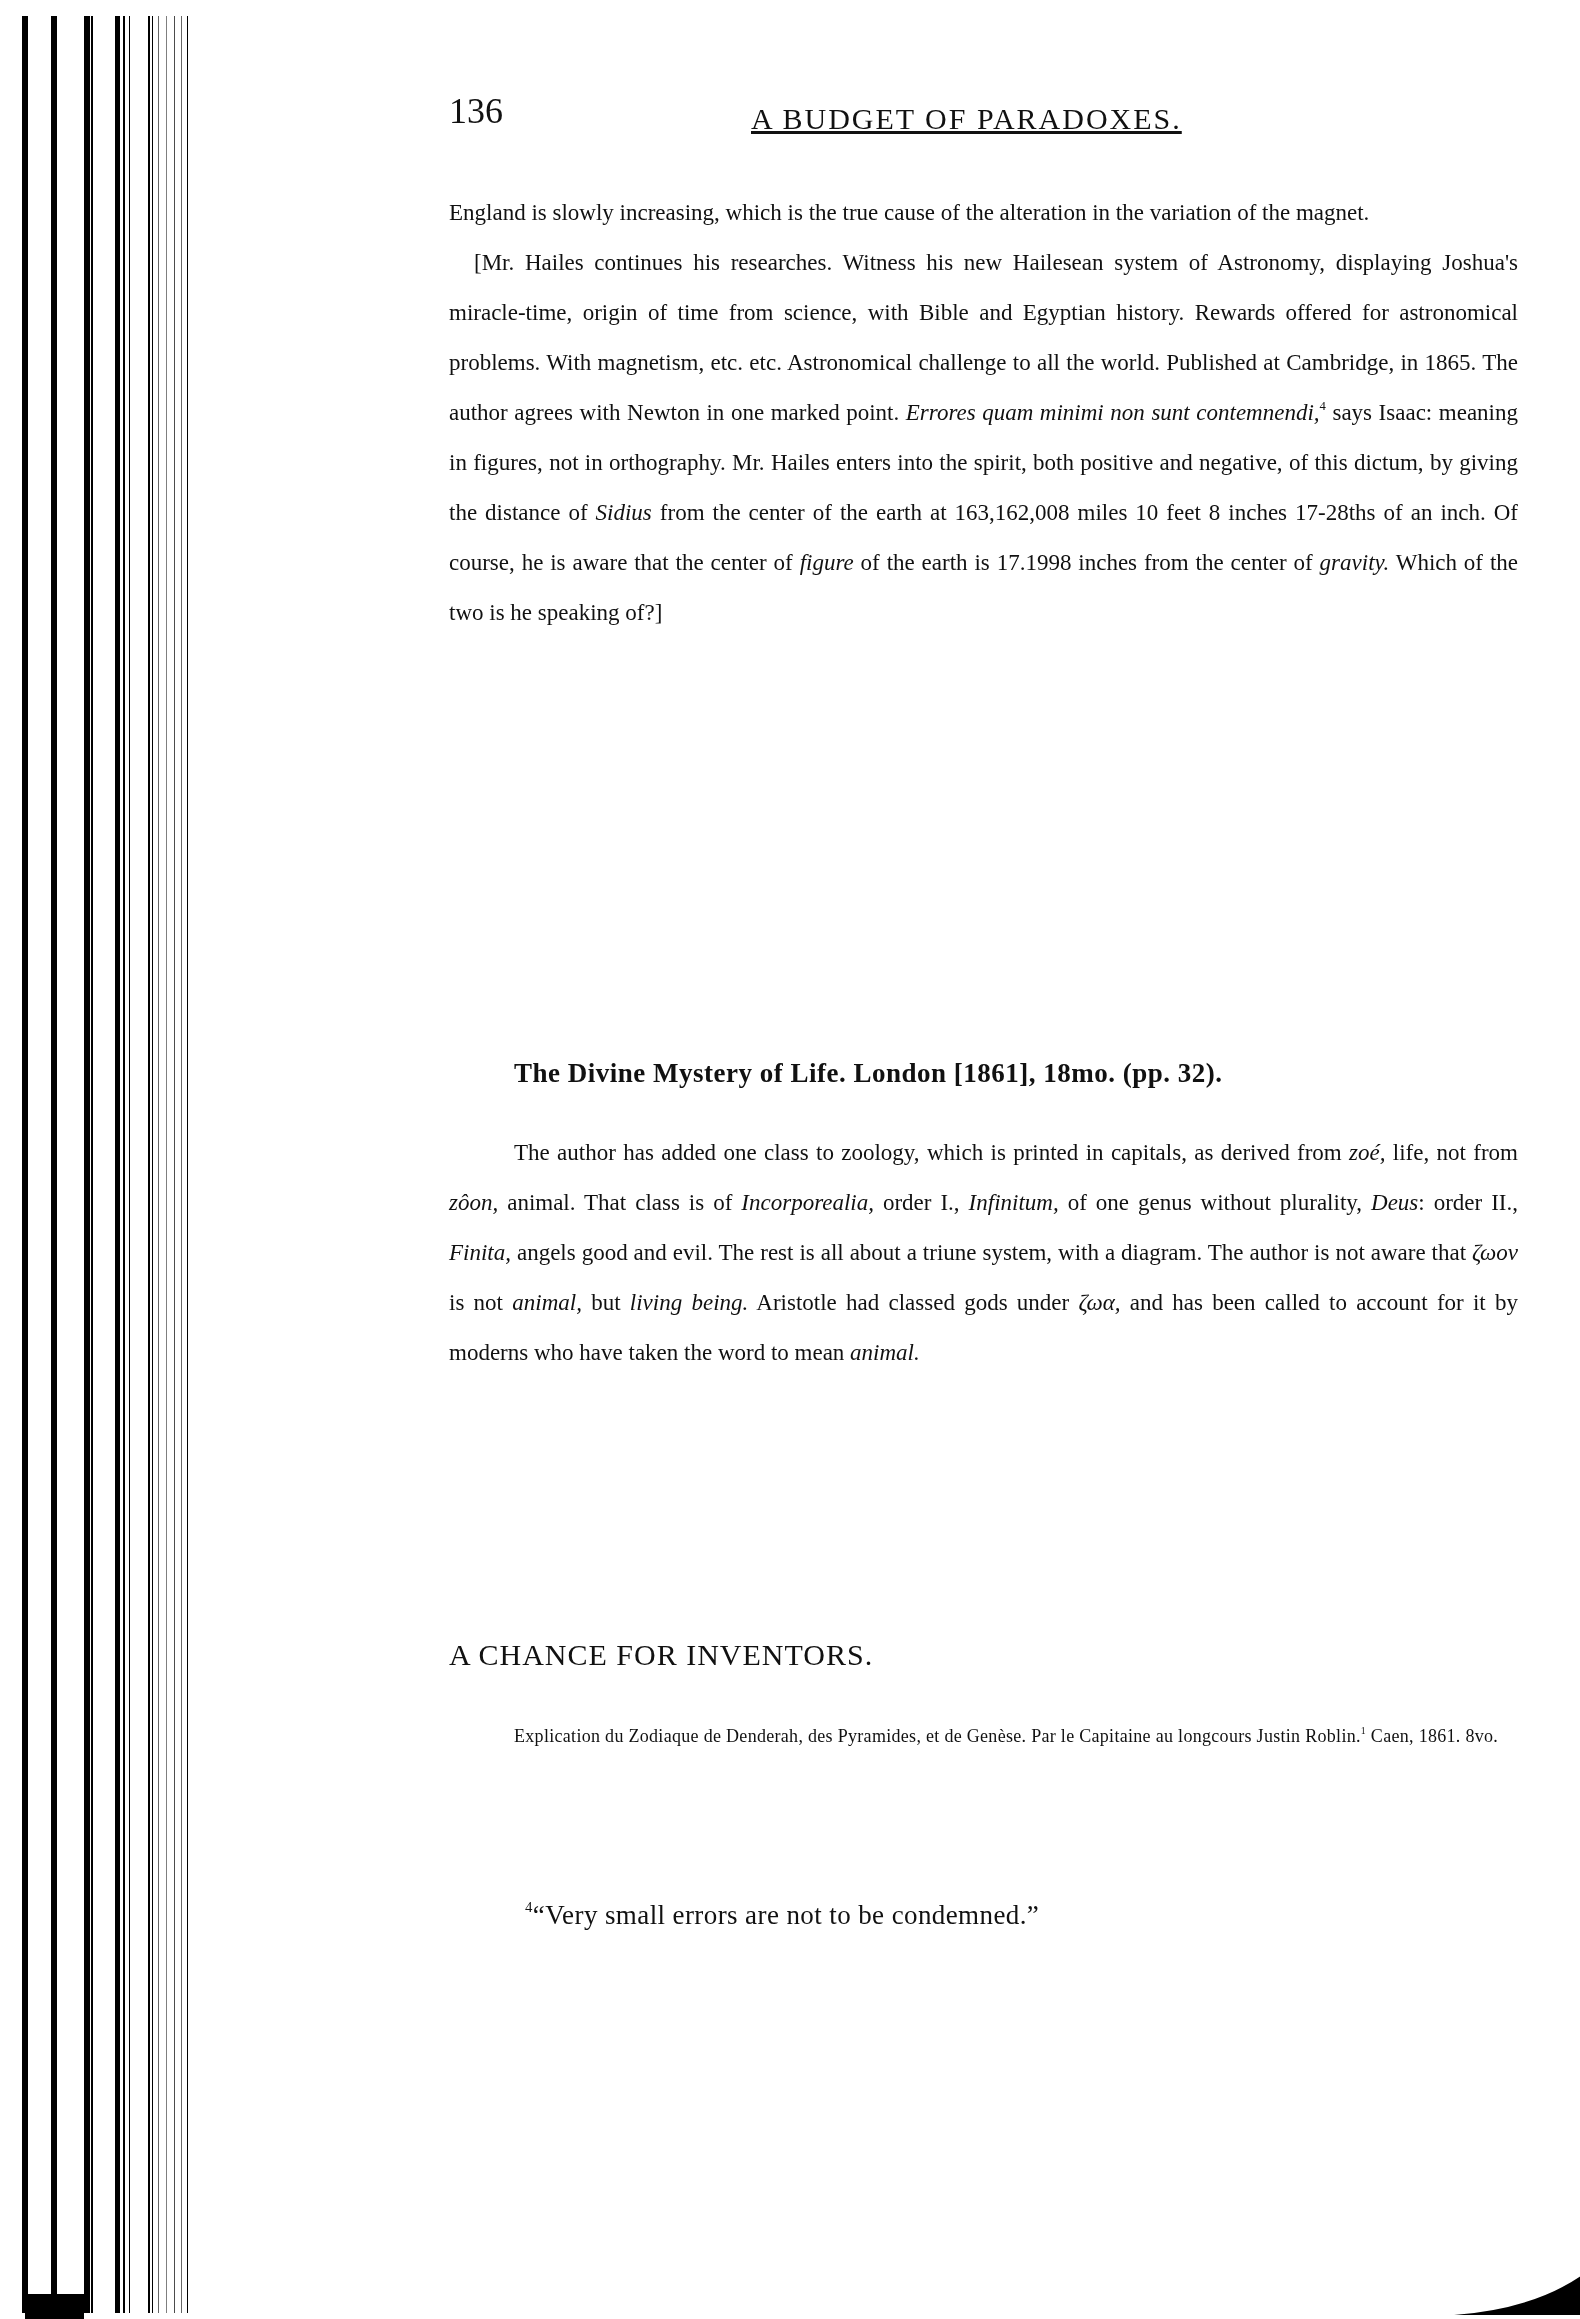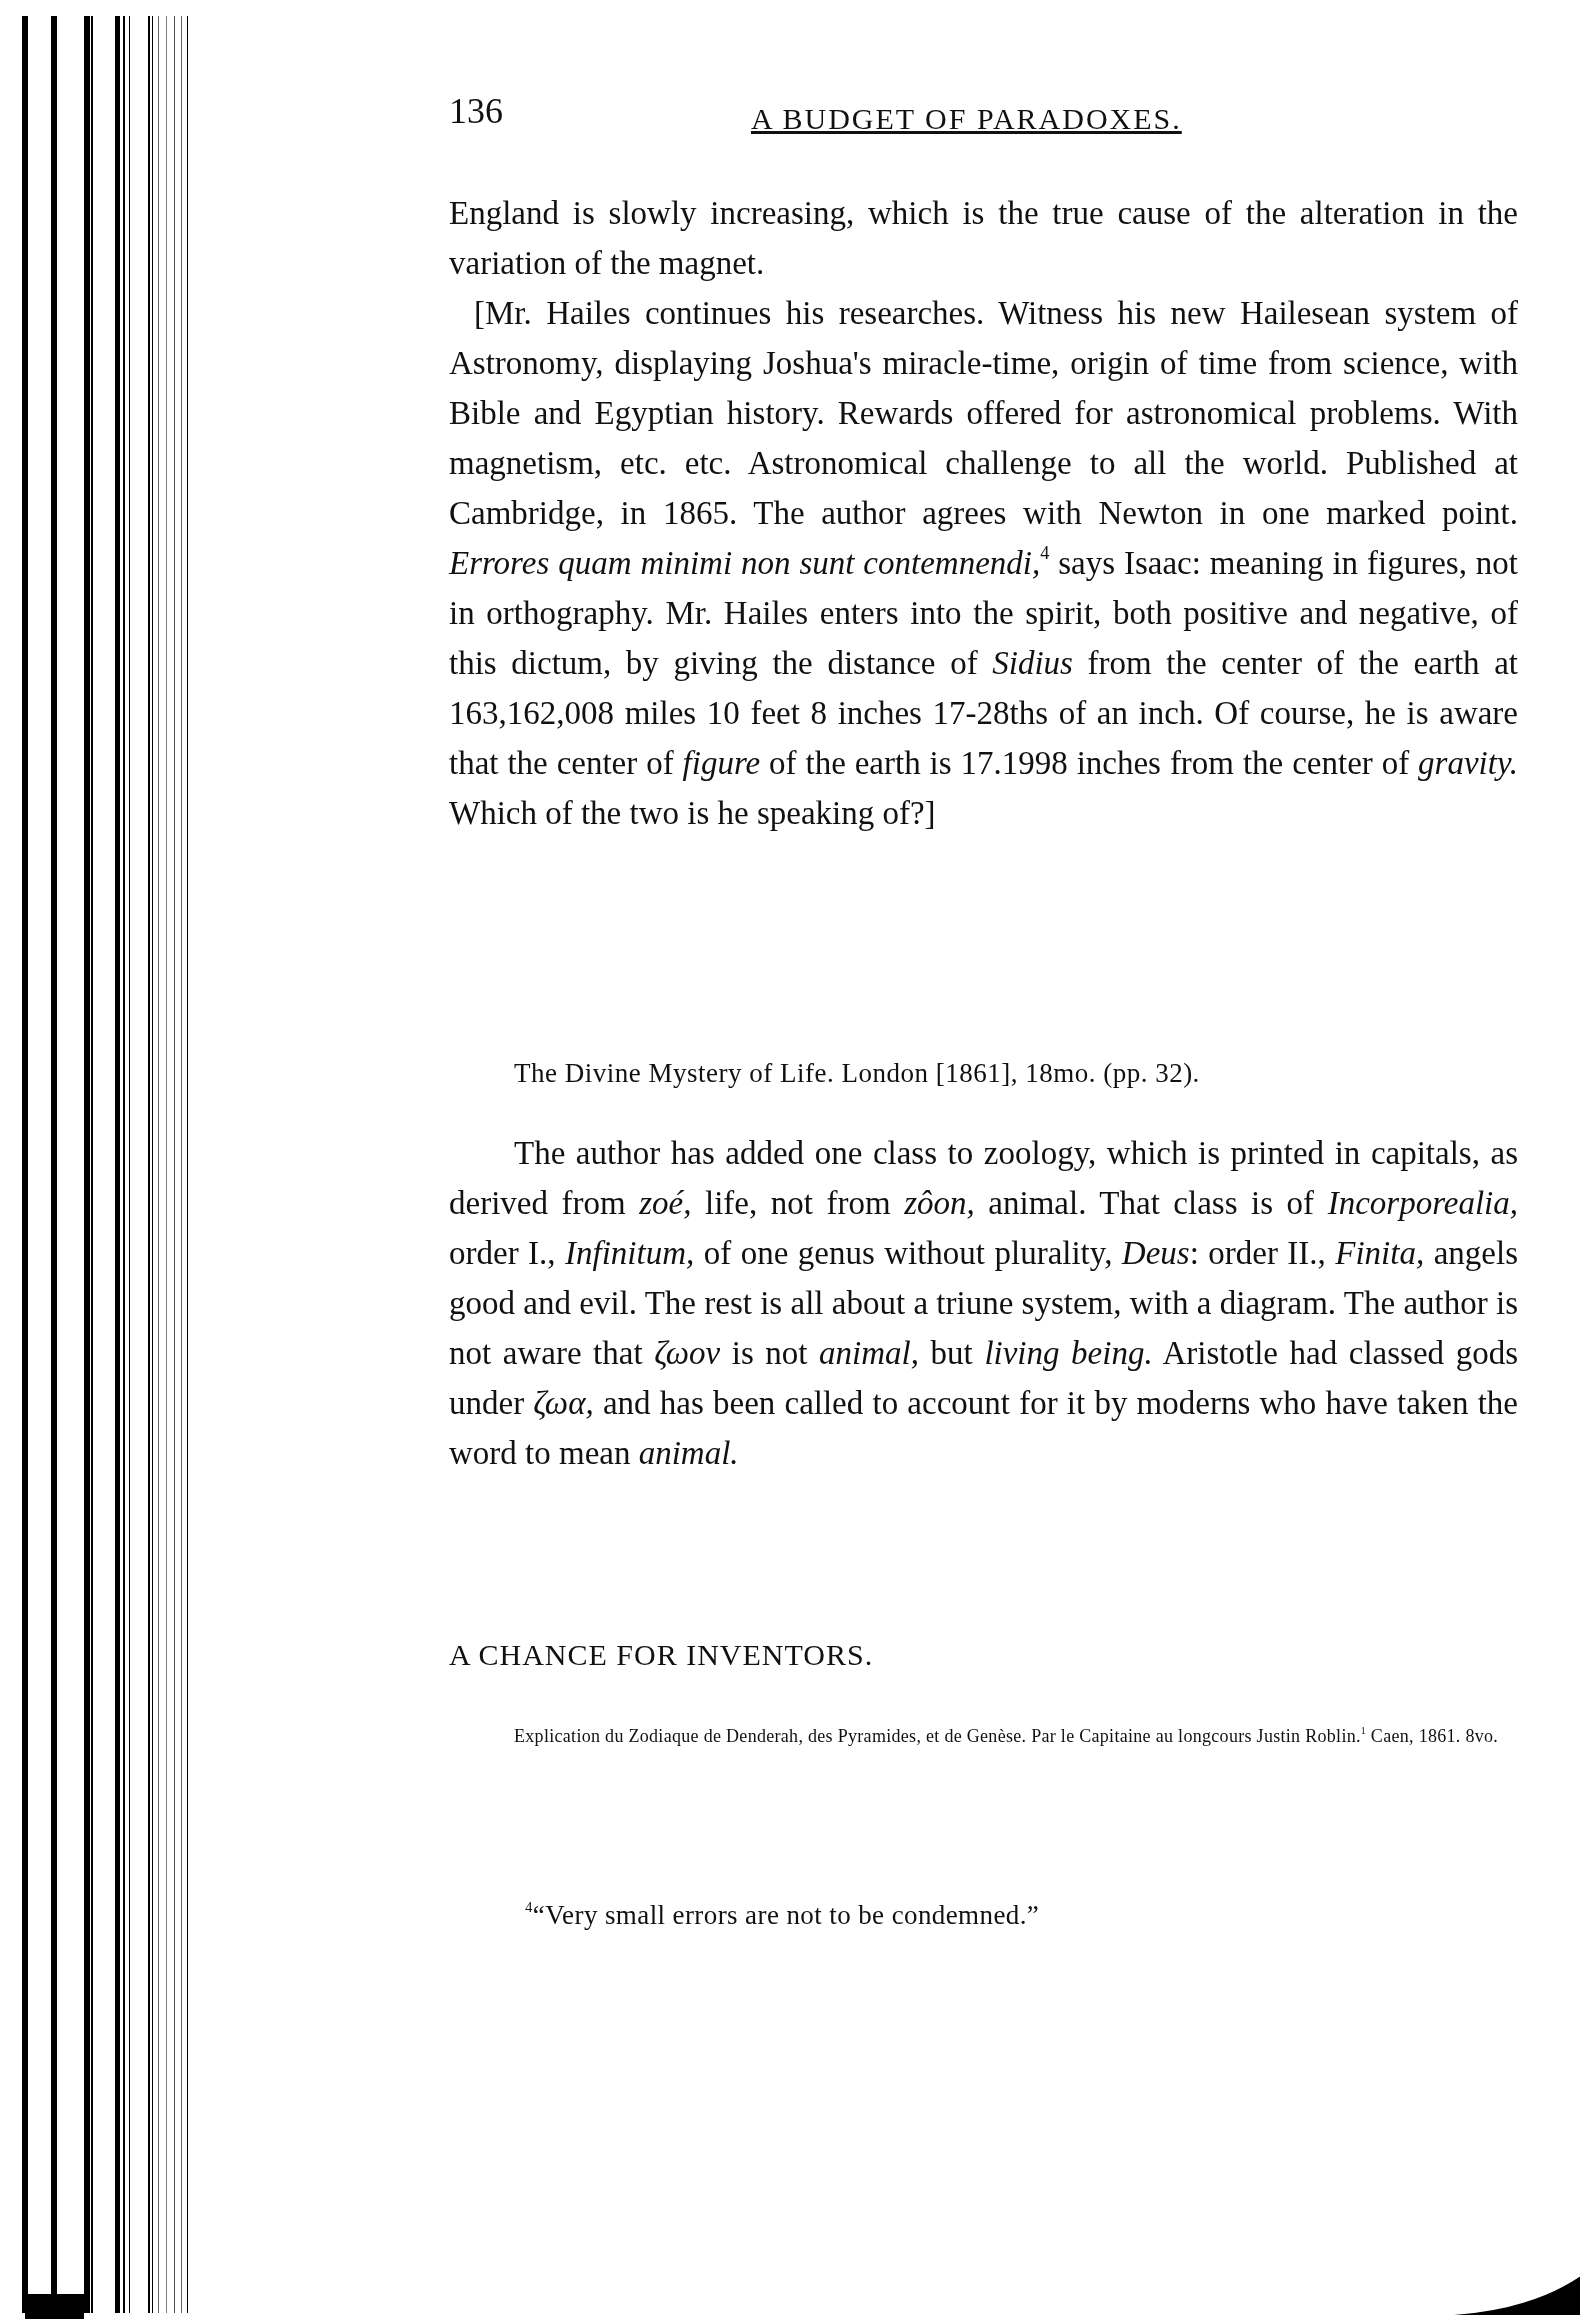--- a/index.html
+++ b/index.html
@@ -5,26 +5,26 @@
   html, body { margin: 0; padding: 0; background: #ffffff; }
   body { width: 1581px; height: 2319px; position: relative; overflow: hidden;
          font-family: "Liberation Serif", "DejaVu Serif", serif; color: #111; }
   .binding { position: absolute; left: 0; top: 0; width: 195px; height: 2319px; }
   .binding .bar { position: absolute; top: 15.6px; bottom: 5.9px; background: #000; }
   .corner-br { position: absolute; right: 0; bottom: 3.9px; width: 127px; height: 39px; }
   .corner-bl { position: absolute; left: 25px; bottom: 0; width: 59px; height: 25px; background:#000; }
   .running-head { position: absolute; top: 90px; left: 449px; width: 1069px; height: 49px; }
   .page-num { position: absolute; left: 0; top: 0; font-size: 36px; }
   .head-title { position: absolute; left: 302px; top: 11.7px; font-size: 30px; letter-spacing: 2px; text-decoration: underline; }
-  .body-text { position: absolute; left: 449px; width: 1069px; font-size: 33px; line-height: 50px;
+  .body-text { position: absolute; left: 449px; width: 1069px; font-size: 23px; line-height: 50px;
                text-align: justify; }
   .body-text p { margin: 0; }
   .indent { text-indent: 65px; }
   .p1 { top: 188px; }
-  .entry { position: absolute; left: 514px; top: 1058px; font-size: 27px; letter-spacing: 0.5px; }
+  .entry { position: absolute; left: 514px; top: 1058px; font-size: 27px; letter-spacing: 0.5px; font-weight: bold; }
   .p2 { top: 1128px; }
   .section-heading { position: absolute; left: 449px; width: 1069px; top: 1638px; text-align: left;
                      font-size: 30px; letter-spacing: 1px; }
   .biblio { position: absolute; left: 514px; width: 1005px; top: 1718px; font-size: 18px; line-height: 37px;
             text-align: justify; padding-left: 31px; text-indent: -31px; letter-spacing: 0.3px; }
   .footnotes { position: absolute; left: 495px; top: 1894px; font-size: 27px; line-height: 43px; letter-spacing: 0.4px; }
   .footnotes div { white-space: nowrap; margin-left: 30px; }
   sup { font-size: 0.55em; vertical-align: 0.8em; line-height: 0; }
   i { font-style: italic; }
 </style>

